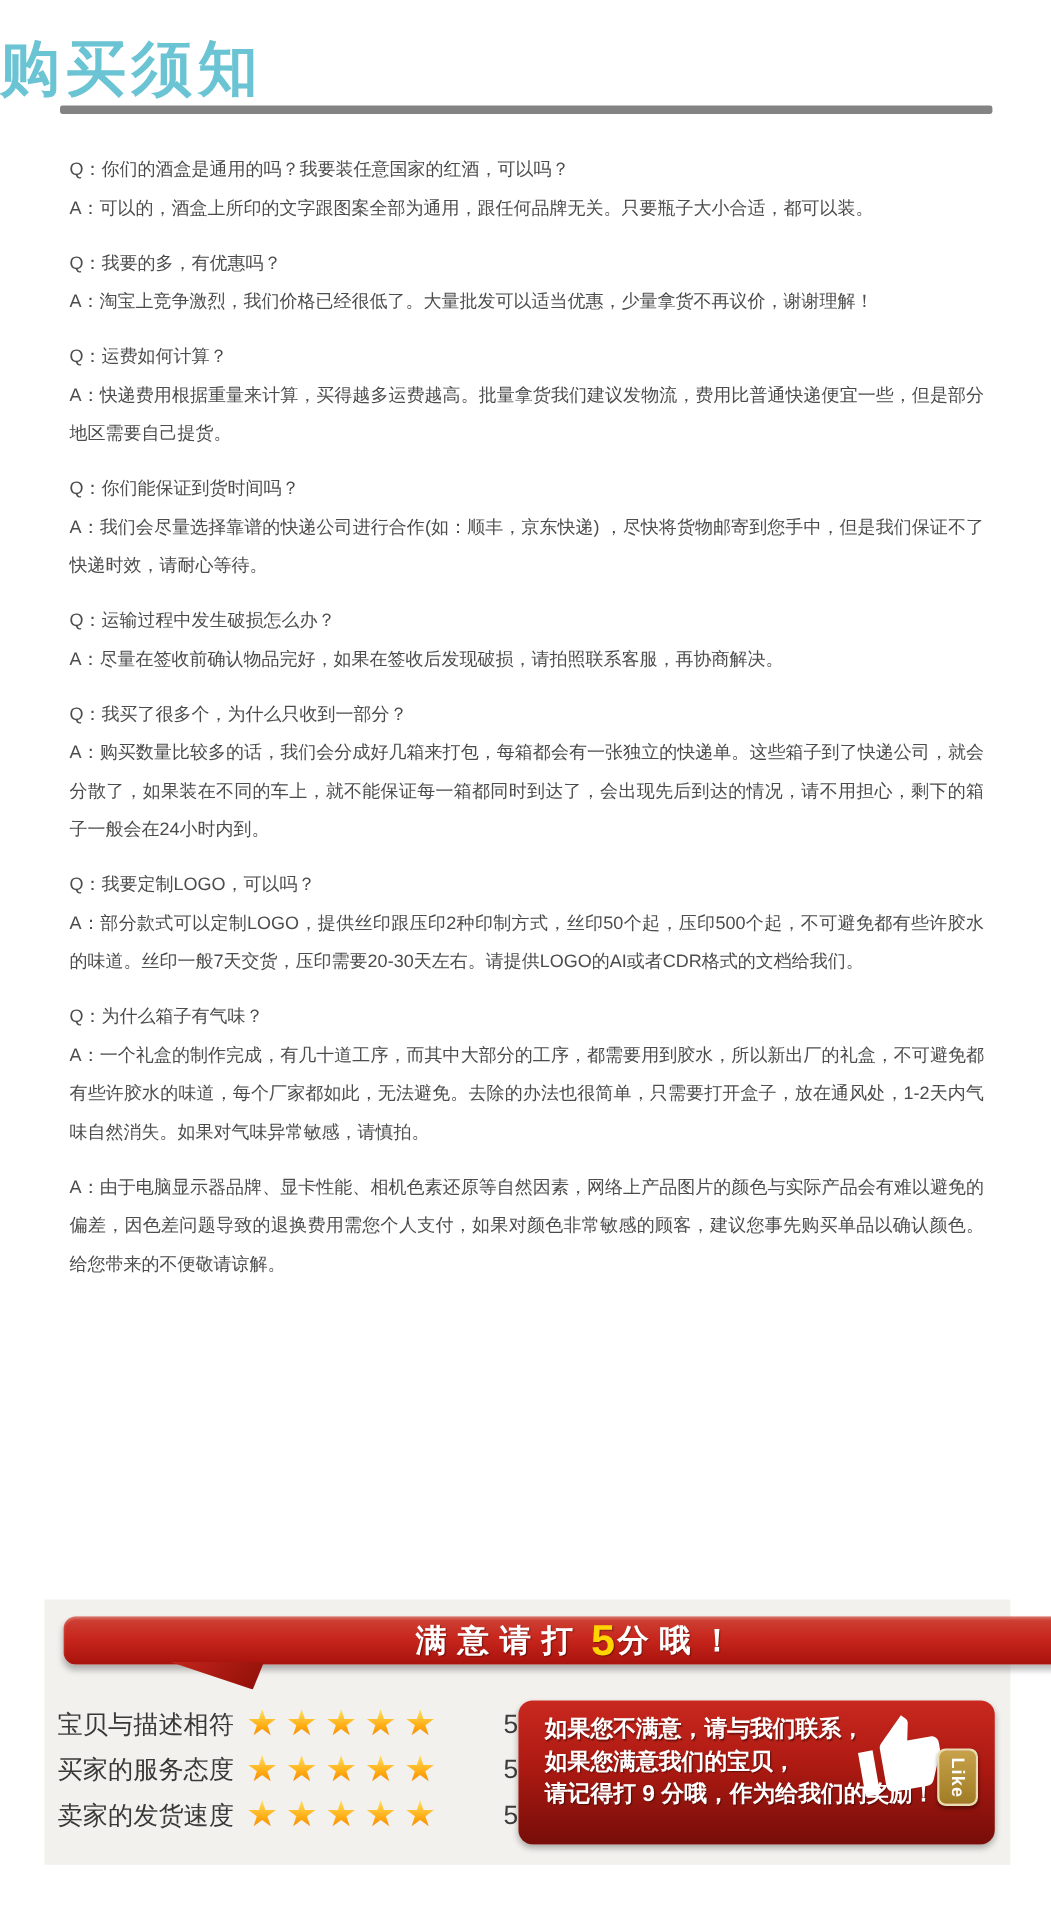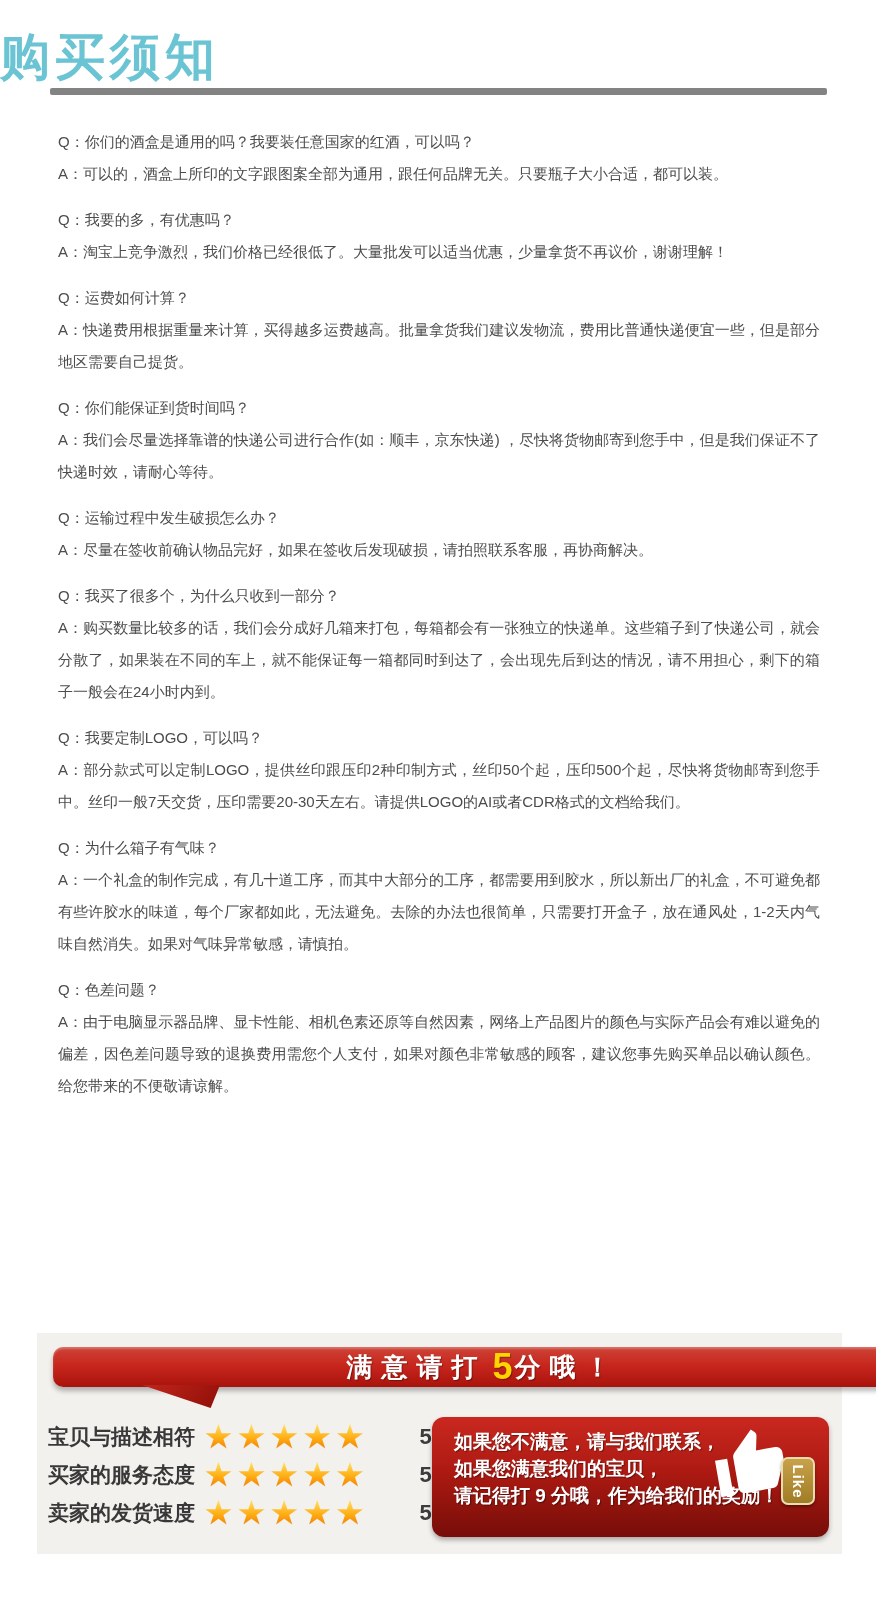--- a/index.html
+++ b/index.html
@@ -48,21 +48,21 @@
     margin:0 2px 0 6px; line-height:1;
   }
   .banner-tail {
     position:absolute; left:142px; top:1385px; width:78px; height:23px;
     background:linear-gradient(135deg,#c2251b 0%,#8f0f08 100%);
     clip-path:polygon(0 0, 100% 0, 88% 100%);
   }
 
   
   .ratings { position:absolute; left:48px; top:1418px; width:390px; }
-  .rating-row { display:flex; align-items:center; height:38px;font-weight:bold; }
+  .rating-row { display:flex; align-items:center; height:38px; }
   .rating-label { font-size:21px; color:#383838; white-space:nowrap; }
   .stars {
     font-size:30px; letter-spacing:6px; margin:0 6px 0 10px; line-height:1;
     color:#f79400;
     background:linear-gradient(180deg,#ffe063 8%,#ffac12 55%,#ee7400 100%);
     -webkit-background-clip:text; background-clip:text;
     -webkit-text-fill-color:transparent;
     text-shadow:none; white-space:nowrap;
   }
   .rating-score { font-size:22px; color:#3c3c3c; white-space:nowrap;margin-left:44px; }
@@ -120,28 +120,27 @@
     <div class="faq-item">
       <div>Q：运输过程中发生破损怎么办？</div>
       <div>A：尽量在签收前确认物品完好，如果在签收后发现破损，请拍照联系客服，再协商解决。</div>
     </div>
     <div class="faq-item">
       <div>Q：我买了很多个，为什么只收到一部分？</div>
       <div>A：购买数量比较多的话，我们会分成好几箱来打包，每箱都会有一张独立的快递单。这些箱子到了快递公司，就会分散了，如果装在不同的车上，就不能保证每一箱都同时到达了，会出现先后到达的情况，请不用担心，剩下的箱子一般会在24小时内到。</div>
     </div>
     <div class="faq-item">
       <div>Q：我要定制LOGO，可以吗？</div>
-      <div>A：部分款式可以定制LOGO，提供丝印跟压印2种印制方式，丝印50个起，压印500个起，尽快将货物邮寄到您手中。丝印一般7天交货，压印需要20-30天左右。请提供LOGO的AI或者CDR格式的文档给我们。</div>
+      <div>A：部分款式可以定制LOGO，提供丝印跟压印2种印制方式，丝印50个起，压印500个起，不可避免都有些许胶水的味道。丝印一般7天交货，压印需要20-30天左右。请提供LOGO的AI或者CDR格式的文档给我们。</div>
     </div>
     <div class="faq-item">
       <div>Q：为什么箱子有气味？</div>
       <div>A：一个礼盒的制作完成，有几十道工序，而其中大部分的工序，都需要用到胶水，所以新出厂的礼盒，不可避免都有些许胶水的味道，每个厂家都如此，无法避免。去除的办法也很简单，只需要打开盒子，放在通风处，1-2天内气味自然消失。如果对气味异常敏感，请慎拍。</div>
     </div>
     <div class="faq-item">
-      <div>Q：色差问题？</div>
       <div>A：由于电脑显示器品牌、显卡性能、相机色素还原等自然因素，网络上产品图片的颜色与实际产品会有难以避免的偏差，因色差问题导致的退换费用需您个人支付，如果对颜色非常敏感的顾客，建议您事先购买单品以确认颜色。给您带来的不便敬请谅解。</div>
     </div>
   </div>
 
   <div class="notice-panel"></div>
 
   <div class="rating-banner">
     <span>满意请打</span>
     <span class="score-5">5</span>
     <span>分哦！</span>

